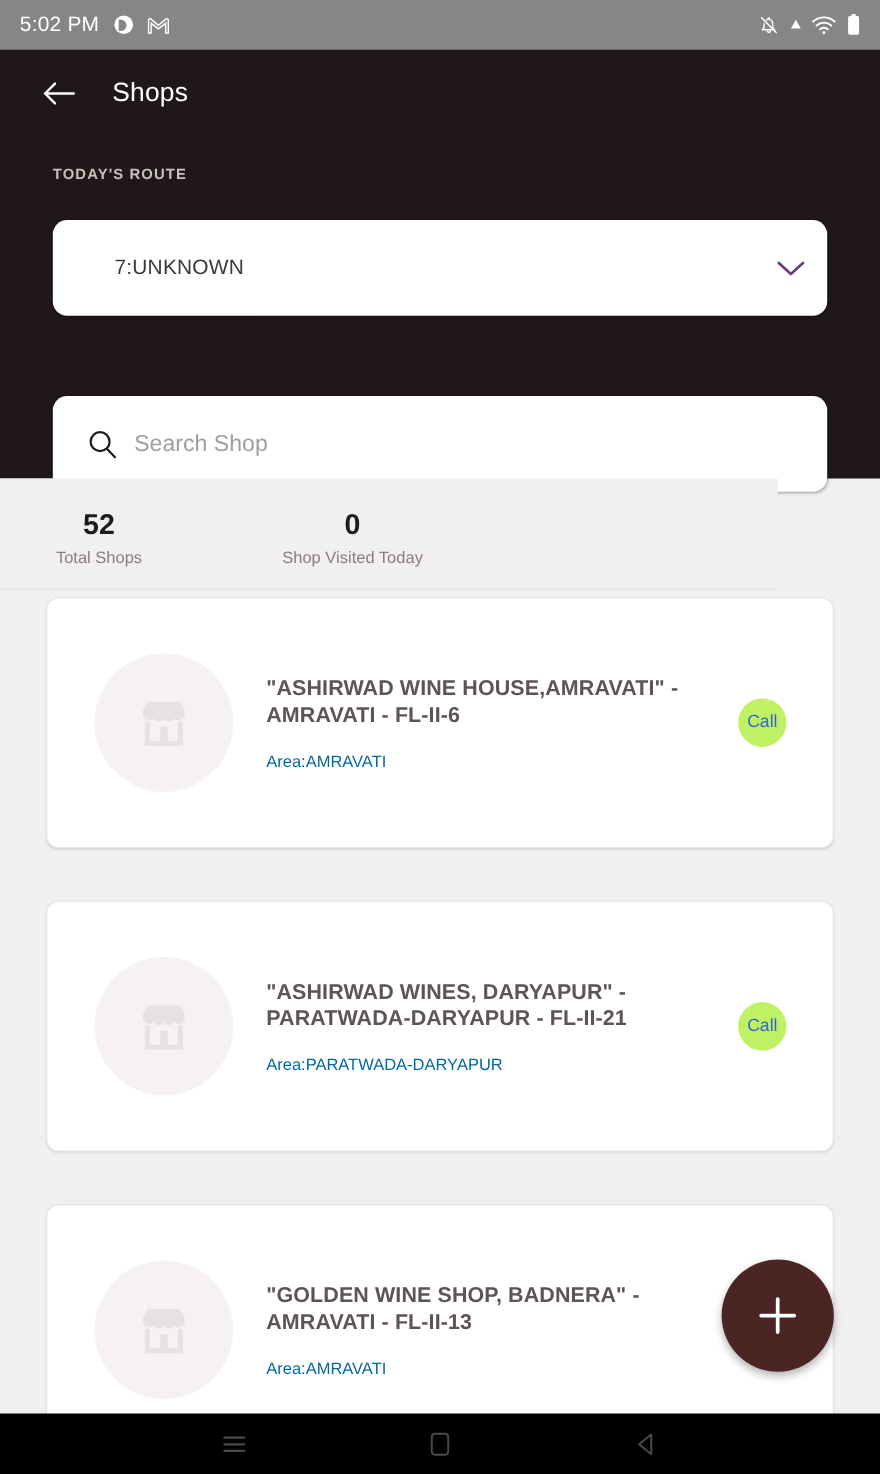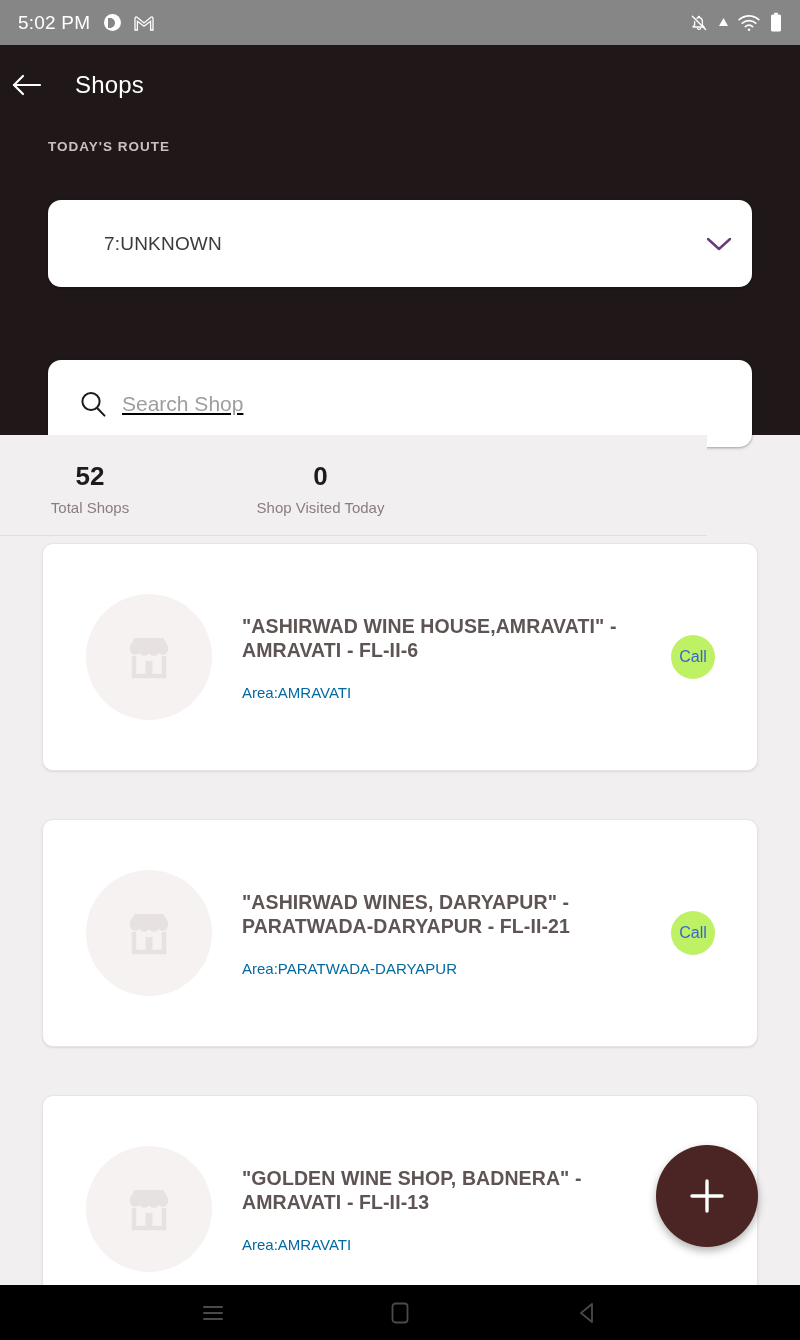--- a/index.html
+++ b/index.html
@@ -43,32 +43,32 @@
     width:3px; height:10px; background:#868686;
   }
   .svgico { display:block; }
 
   
   .header {
     position: absolute; top: 45px; left: 0;
     width: 800px; height: 390px;
     background: #201818;
   }
-  .appbar { height: 80px; display: flex; align-items: center; padding-left: 10px; }
+  .appbar { height: 80px; display: flex; align-items: center; padding-left: 37px; }
   .back-btn {
     width: 34px; height: 34px; display:flex; align-items:center; justify-content:center;
     cursor: pointer;
   }
   .appbar-title {
     color: #FFFFFF; font-size: 24px; font-weight: 400;
     margin-left: 31px; letter-spacing: .2px;
   }
   .route-label {
     color: #C9C0C0; font-size: 13.5px; font-weight: 700;
-    letter-spacing: 1.0px; margin: 14px 0 0 48px;
+    letter-spacing: 1.0px; margin: 26px 0 0 48px;
   }
   .route-select {
     position: absolute; left: 48px; top: 155px;
     width: 704px; height: 87px;
     background: #FFFFFF; border-radius: 13px;
     display: flex; align-items: center;
     padding: 0 20px 0 56px;
     box-shadow: 0 1px 3px rgba(0,0,0,.35);
     cursor: pointer;
   }
@@ -76,21 +76,20 @@
   .chev {
     width: 26px; height: 26px; display:flex; align-items:center; justify-content:center;
   }
   .search-box {
     position: absolute; left: 48px; top: 315px;
     width: 704px; height: 87px;
     background: #FFFFFF; border-radius: 13px;
     display: flex; align-items: center;
     padding: 0 26px 0 28px;
     box-shadow: 0 1px 3px rgba(0,0,0,.35);
-    text-decoration: underline;
   }
   .search-icon { width: 34px; height: 34px; display:flex; align-items:center; justify-content:center; margin-right: 12px;}
   .search-input {
     flex: 1 1 auto; border: none; outline: none;
     font-family: "Liberation Sans", sans-serif;
     font-size: 21px; color: #3A3A3A; background: transparent;
   }
   .search-input::placeholder { color: #9E9E9E; }
 
   

